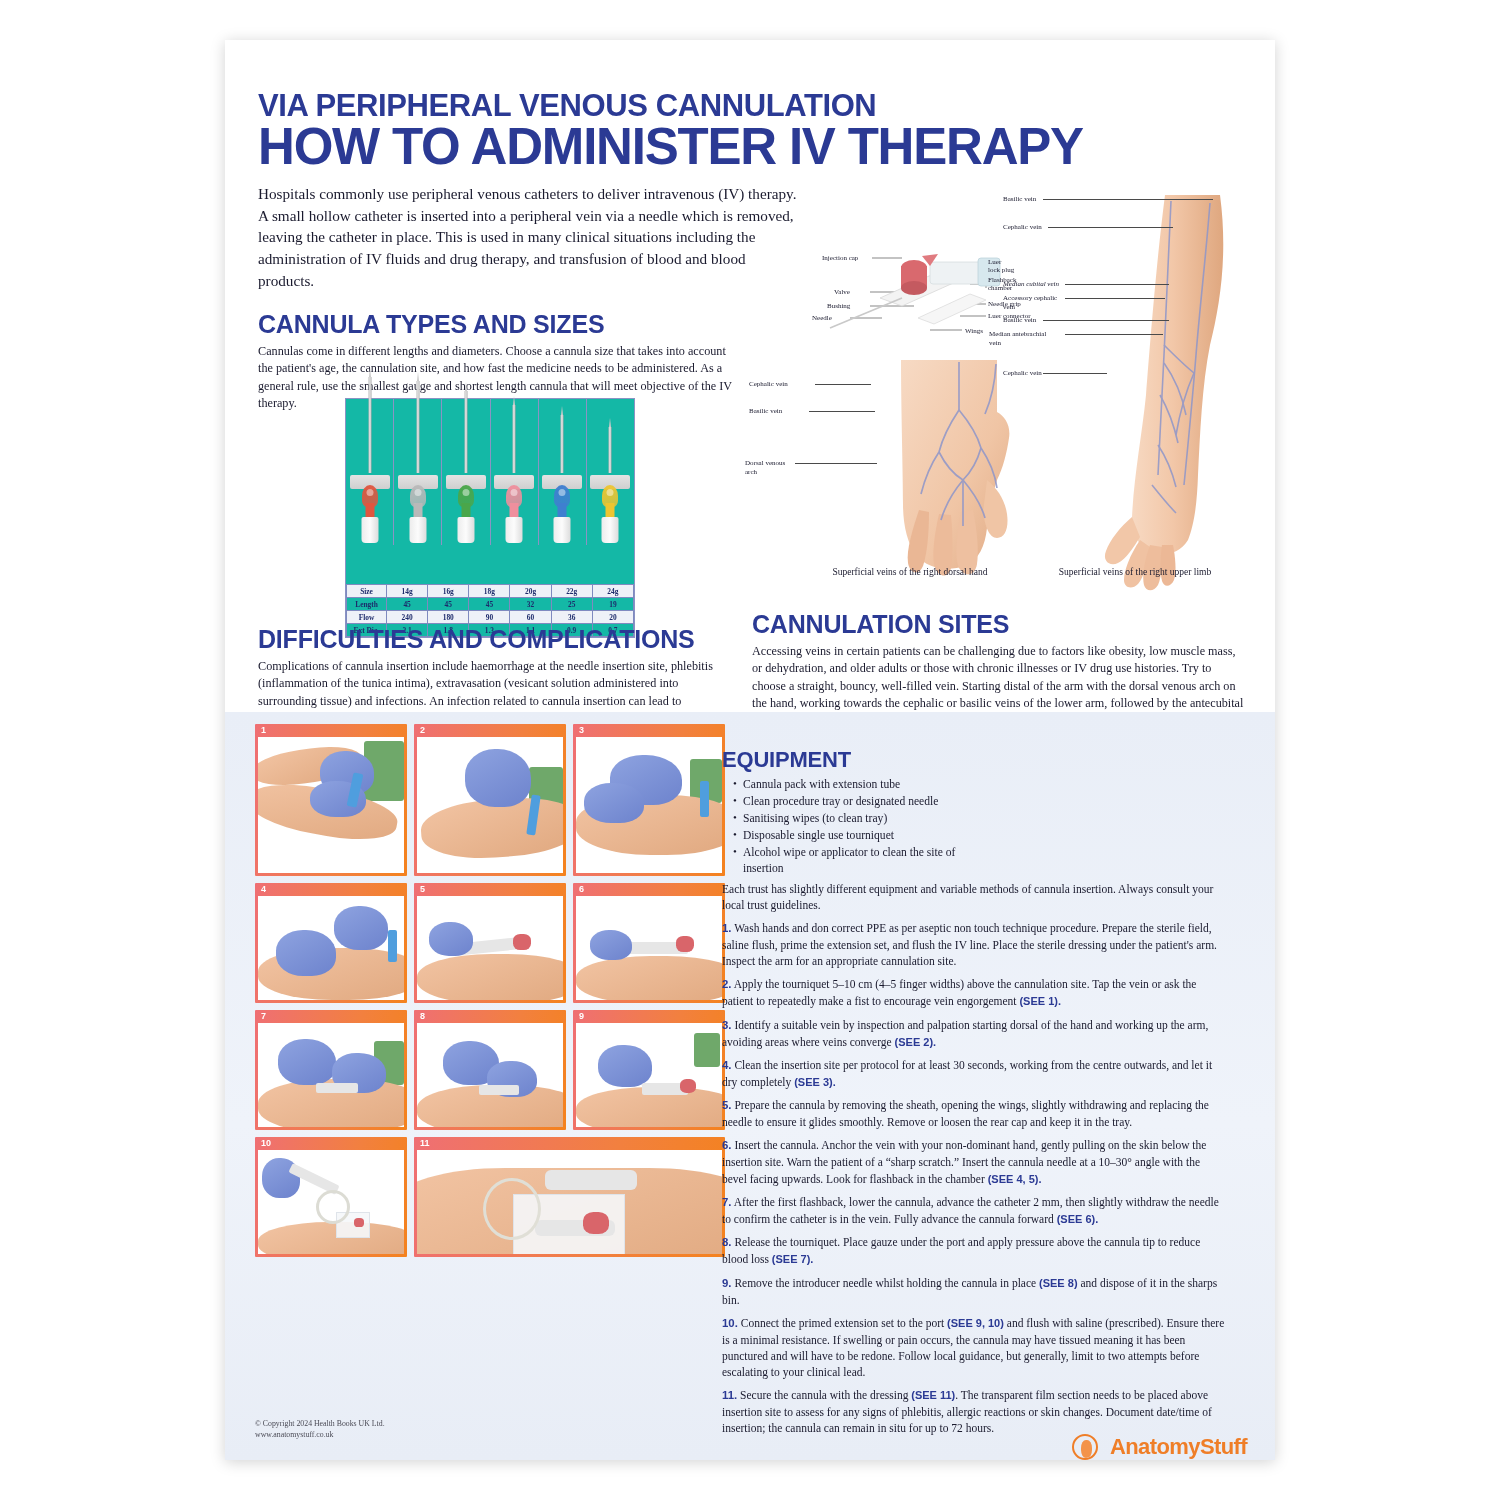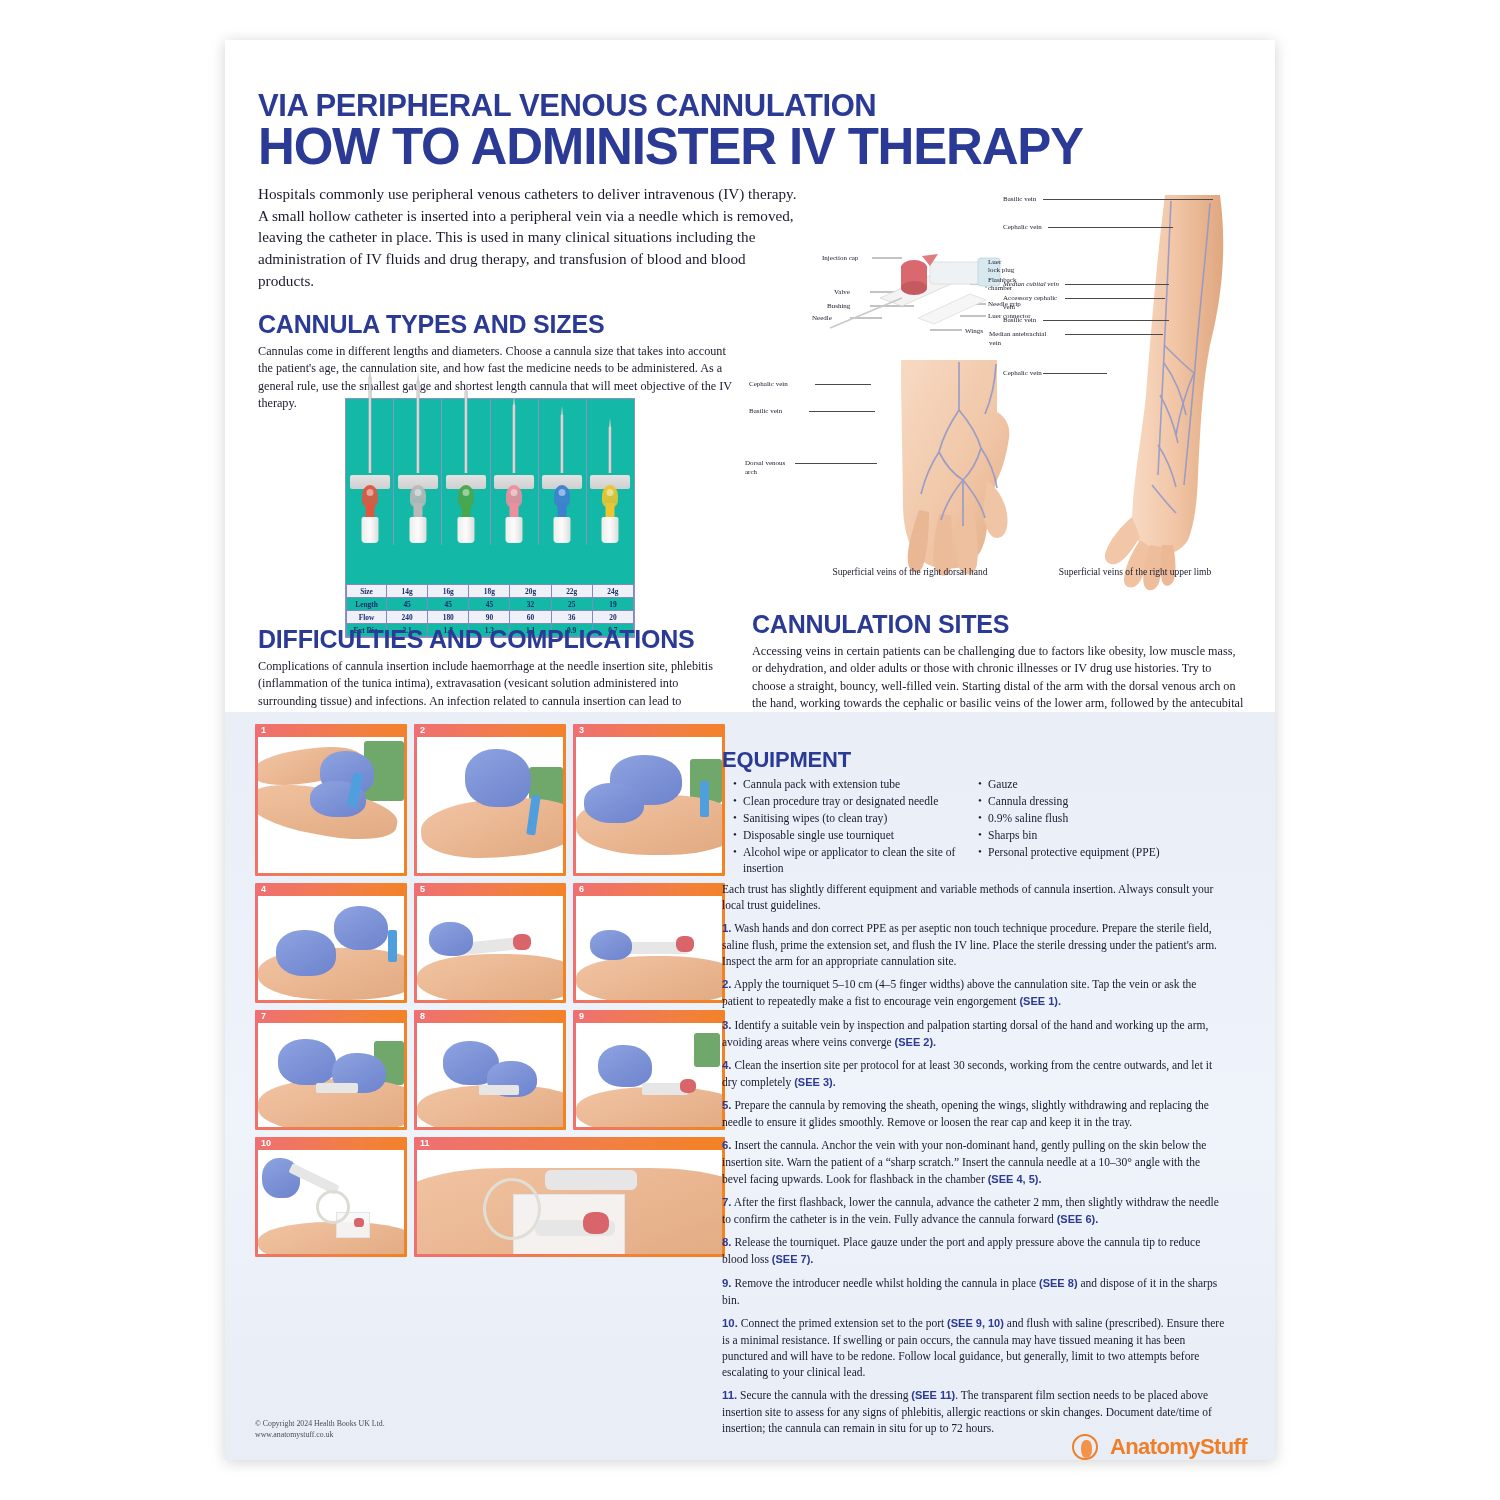--- a/index.html
+++ b/index.html
@@ -610,27 +610,20 @@
     <div id="equip-sec">
       <div class="sec-head h-med">EQUIPMENT</div>
       <div class="eq-cols">
         <div class="eq-col" id="eq-col-1">
             <div class="eq-item">Cannula pack with extension tube</div>
             <div class="eq-item">Clean procedure tray or designated needle</div>
             <div class="eq-item">Sanitising wipes (to clean tray)</div>
             <div class="eq-item">Disposable single use tourniquet</div>
             <div class="eq-item">Alcohol wipe or applicator to clean the site of insertion</div>
           </div>
-        <div class="eq-col second" id="eq-col-2">
-            <div class="eq-item">Gauze</div>
-            <div class="eq-item">Cannula dressing</div>
-            <div class="eq-item">0.9% saline flush</div>
-            <div class="eq-item">Sharps bin</div>
-            <div class="eq-item">Personal protective equipment (PPE)</div>
-          </div>
       </div>
     </div>
 
     <div id="proc-sec">
       <div id="proc-intro">Each trust has slightly different equipment and variable methods of cannula insertion. Always consult your local trust guidelines.</div>
       <div id="proc-steps">
           <div class="step"><b class="num">1.</b> Wash hands and don correct PPE as per aseptic non touch technique procedure. Prepare the sterile field, saline flush, prime the extension set, and flush the IV line. Place the sterile dressing under the patient's arm. Inspect the arm for an appropriate cannulation site.</div>
           <div class="step"><b class="num">2.</b> Apply the tourniquet 5–10 cm (4–5 finger widths) above the cannulation site. Tap the vein or ask the patient to repeatedly make a fist to encourage vein engorgement <span class="see">(SEE 1).</span></div>
           <div class="step"><b class="num">3.</b> Identify a suitable vein by inspection and palpation starting dorsal of the hand and working up the arm, avoiding areas where veins converge <span class="see">(SEE 2).</span></div>
           <div class="step"><b class="num">4.</b> Clean the insertion site per protocol for at least 30 seconds, working from the centre outwards, and let it dry completely <span class="see">(SEE 3).</span></div>

